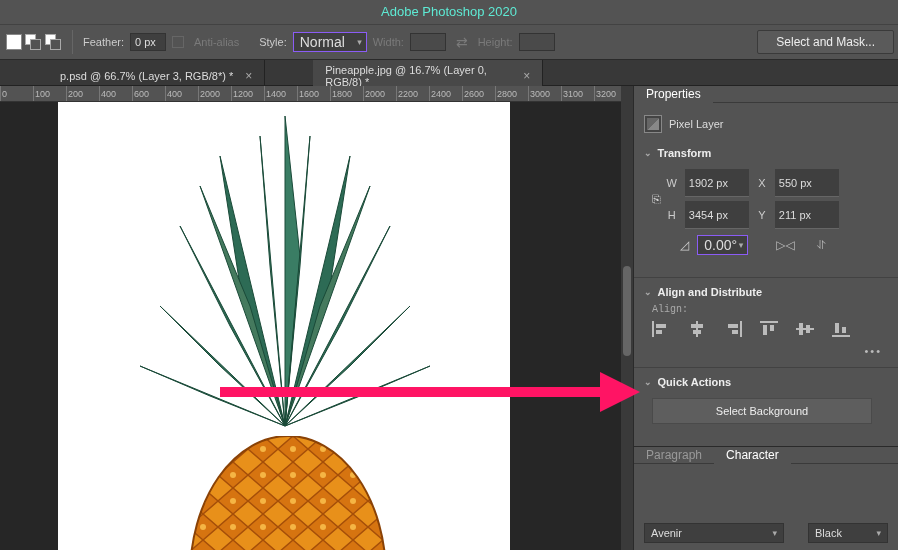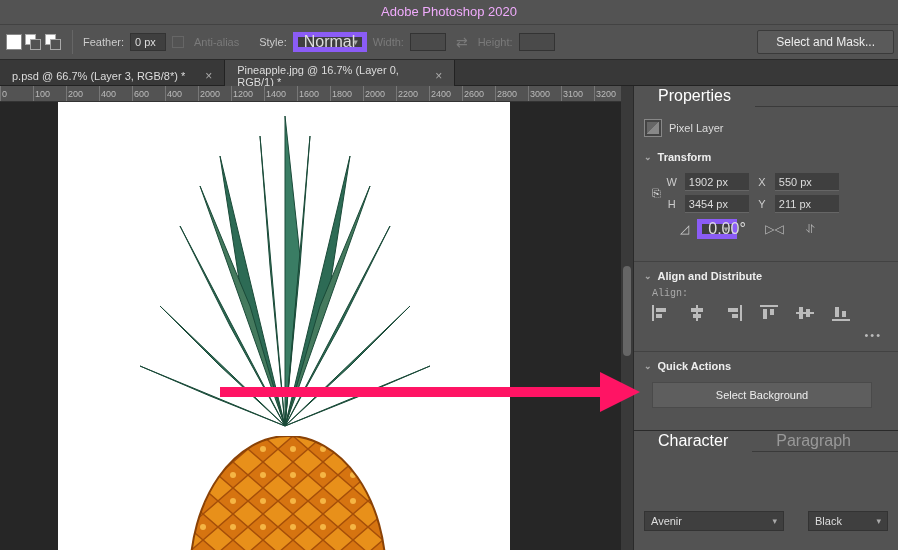--- a/index.html
+++ b/index.html
@@ -1,70 +1,70 @@
 <!DOCTYPE html>
 <html><head>
 <meta charset="utf-8">
 <style>
 * { margin: 0; padding: 0; box-sizing: border-box; font-family: -apple-system, "Segoe UI", sans-serif; }
 body { width: 898px; height: 550px; background: #535353; color: #ddd; font-size: 11px; overflow: hidden; position: relative; }
 
-.titlebar { height: 24px; background: #535353; text-align: center; line-height: 24px; font-size: 13px; color: #f0abfc; }
+.titlebar { height: 24px; background: #535353; text-align: center; line-height: 24px; font-size: 13px; color: #5eead4; }
 
 .options-bar { height: 36px; background: #535353; display: flex; align-items: center; padding: 0 4px; gap: 6px; border-top: 1px solid #424242; border-bottom: 1px solid #2a2a2a; }
 .options-bar .sel-icons { display: flex; gap: 2px; margin-left: 2px; align-items: center; }
 .sel-box { width: 16px; height: 16px; border: 1px solid #888; display: inline-block; }
 .sel-box.fill { background: #fff; }
 .sel-pair { position: relative; width: 18px; height: 18px; }
 .sel-pair span { position: absolute; width: 11px; height: 11px; border: 1px solid #aaa; }
 .sel-pair span:first-child { top: 1px; left: 1px; background: #fff; }
 .sel-pair span:last-child { bottom: 1px; right: 1px; background: #535353; }
 .vdiv { width: 1px; height: 24px; background: #666; margin: 0 4px; }
 .label { color: #ccc; font-size: 11px; }
 .label.dim { color: #7a7a7a; }
 .num-input { width: 36px; height: 18px; background: #3f3f3f; border: 1px solid #333; color: #ddd; font-size: 11px; padding: 0 4px; }
 .num-input.dim { background: #4a4a4a; color: #666; }
-.select { height: 20px; background: #3f3f3f; border: 5px solid #8b5cf6; color: #ddd; font-size: 16px; padding: 0 18px 0 6px; position: relative; display: inline-flex; align-items: center; }
+.select { height: 20px; background: #3f3f3f; border: 1px solid #8b5cf6; color: #ddd; font-size: 14px; padding: 0 18px 0 6px; position: relative; display: inline-flex; align-items: center; }
 .select::after { content: "▾"; position: absolute; right: 4px; font-size: 9px; color: #aaa; }
 .swap-icon { color: #7a7a7a; font-size: 14px; padding: 0 4px; }
 .big-btn { height: 24px; background: #5a5a5a; border: 1px solid #3a3a3a; color: #eee; padding: 0 18px; font-size: 12px; border-radius: 2px; }
 .checkbox { width: 12px; height: 12px; border: 1px solid #666; display: inline-block; margin-right: 4px; }
 
 .tabs-row { height: 26px; background: #383838; display: flex; align-items: stretch; border-bottom: 1px solid #222; }
-.doc-tab { padding: 16px 12px; display: flex; align-items: center; gap: 20px; font-size: 11px; color: #ddd; border-right: 1px solid #222; max-width: 230px; }
+.doc-tab { padding: 16px 12px; display: flex; align-items: center; gap: 12px; font-size: 11px; color: #ddd; border-right: 1px solid #222; max-width: 230px; margin-left: 48px; }
 .doc-tab.active { background: #484848; }
 .doc-tab .x { color: #aaa; font-size: 12px; }
 
 .main { display: flex; height: calc(550px - 24px - 36px - 26px); }
 
 .canvas-area { width: 622px; background: #262626; position: relative; overflow: hidden; }
 .ruler-h { height: 16px; background: #535353; display: flex; color: #bbb; font-size: 9px; border-bottom: 1px solid #333; overflow: hidden; }
 .ruler-h span { flex: 0 0 auto; width: 33px; text-align: left; border-left: 1px solid #777; padding-left: 1px; line-height: 16px; height: 16px; }
 .doc-white { position: absolute; top: 16px; left: 58px; width: 452px; height: 600px; background: #fff; }
 .pineapple-crown { position: absolute; top: 20px; left: 140px; width: 290px; height: 330px; }
 .pineapple-body { position: absolute; top: 350px; left: 188px; width: 200px; height: 220px; }
 
 .scroll-gutter { width: 12px; background: #3a3a3a; position: relative; }
 .scroll-thumb { position: absolute; top: 180px; left: 2px; width: 8px; height: 90px; background: #666; border-radius: 4px; }
 
 .panels { flex: 1; background: #535353; display: flex; flex-direction: column; border-left: 1px solid #2a2a2a; }
 .panel-tabs { height: 28px; display: flex; align-items: stretch; border-bottom: 1px solid #3a3a3a; }
-.ptab { padding: 0 24px; display: flex; align-items: center; font-size: 16px; color: #ccc; }
+.ptab { padding: 0 12px; display: flex; align-items: center; font-size: 12px; color: #ccc; }
 .ptab.active { background: #535353; border-bottom: 2px solid #535353; color: #fff; position: relative; top: 1px; }
 .ptab.inactive { color: #999; }
 .panel-body { padding: 8px 10px; }
 .layer-type { display: flex; align-items: center; gap: 7px; padding: 4px 0 10px; }
 .layer-type .icon { width: 18px; height: 18px; border: 1px solid #888; background: #444; position: relative; }
 .layer-type .icon::after { content: ""; position: absolute; inset: 2px; background: linear-gradient(135deg, #666 50%, #888 50%); }
 .section-hd { display: flex; align-items: center; gap: 6px; font-size: 11px; color: #eee; padding: 4px 0; font-weight: bold; }
 .section-hd .chev { font-size: 9px; color: #aaa; }
 .transform-grid { padding: 4px 0 10px 8px; }
 .tg-row { display: flex; align-items: center; gap: 6px; padding: 2px 0; }
 .tg-label { width: 14px; text-align: center; color: #ccc; }
-.tg-input { width: 64px; height: 18px; background: #3f3f3f; border: none; border-bottom: 1px solid #666; color: #ddd; font-size: 11px; padding: 0 4px; }
+.tg-input { width: 64px; height: 28px; background: #3f3f3f; border: none; border-bottom: 1px solid #666; color: #ddd; font-size: 11px; padding: 0 4px; }
 .angle-row { display: flex; align-items: center; gap: 8px; padding: 4px 0 8px 28px; }
 .tri-icon { color: #ccc; font-size: 12px; }
 .flip-icons { color: #bbb; font-size: 12px; margin-left: 20px; display: flex; gap: 6px; }
 .hr { height: 1px; background: #424242; margin: 4px -10px; }
 .align-label { color: #aaa; font-size: 10px; padding: 2px 0 6px 8px; font-family: Liberation Mono, monospace; }
 .align-row { display: flex; gap: 18px; padding: 0 8px 8px; }
 .align-ic { width: 18px; height: 16px; color: #bbb; }
 .more-dots { text-align: right; color: #bbb; padding: 0 6px 6px; letter-spacing: 2px; }
 .qa-btn { display: block; width: 220px; height: 26px; margin: 6px 8px 14px; background: #5e5e5e; border: 1px solid #4a4a4a; color: #eee; font-size: 11px; }
 .char-body { padding: 8px 10px; }
@@ -110,21 +110,21 @@
   <div style="flex:1"></div>
   <button class="big-btn">Select and Mask...</button>
 </div>
 
 <div class="tabs-row">
   <div class="doc-tab">
     <span>p.psd @ 66.7% (Layer 3, RGB/8*) *</span>
     <span class="x">×</span>
   </div>
   <div class="doc-tab active">
-    <span>Pineapple.jpg @ 16.7% (Layer 0, RGB/1) *</span>
+    <span>Pineapple.jpg @ 16.7% (Layer 0, RGB/8) *</span>
     <span class="x">×</span>
   </div>
 </div>
 
 <div class="main">
   <div class="canvas-area">
     <div class="ruler-h">
       <span>0</span>
         <span>100</span>
         <span>200</span>
@@ -206,21 +206,21 @@
             <div class="tg-row">
               <span class="tg-label">H</span>
               <input class="tg-input" value="3454 px" style="">
               <span class="tg-label">Y</span>
               <input class="tg-input" value="211 px" style="">
             </div>
           </div>
         </div>
         <div class="angle-row">
           <span class="tri-icon">◿</span>
-          <div class="select" style="width:40px">
+          <div class="select" style="width:51px">
               <span>0.00°</span>
             </div>
           <div class="flip-icons">
             <span>▷◁</span>
             <span style="margin-left:16px">⥯</span>
           </div>
         </div>
       </div>
       <div class="hr"></div>
       <div class="section-hd">
@@ -263,22 +263,22 @@
       <div class="more-dots">•••</div>
       <div class="hr"></div>
       <div class="section-hd">
         <span class="chev">⌄</span>
         <span>Quick Actions</span>
       </div>
       <button class="qa-btn">Select Background</button>
     </div>
 
     <div class="panel-tabs" style="border-top:1px solid #2a2a2a">
+      <div class="ptab inactive">Paragraph</div>
       <div class="ptab active">Character</div>
-      <div class="ptab inactive">Paragraph</div>
     </div>
     <div class="char-body">
       <div class="char-row">
         <div class="char-select">
             <span>Avenir</span>
           </div>
         <div class="char-select" style="flex:0 0 80px">
             <span>Black</span>
           </div>
       </div>

